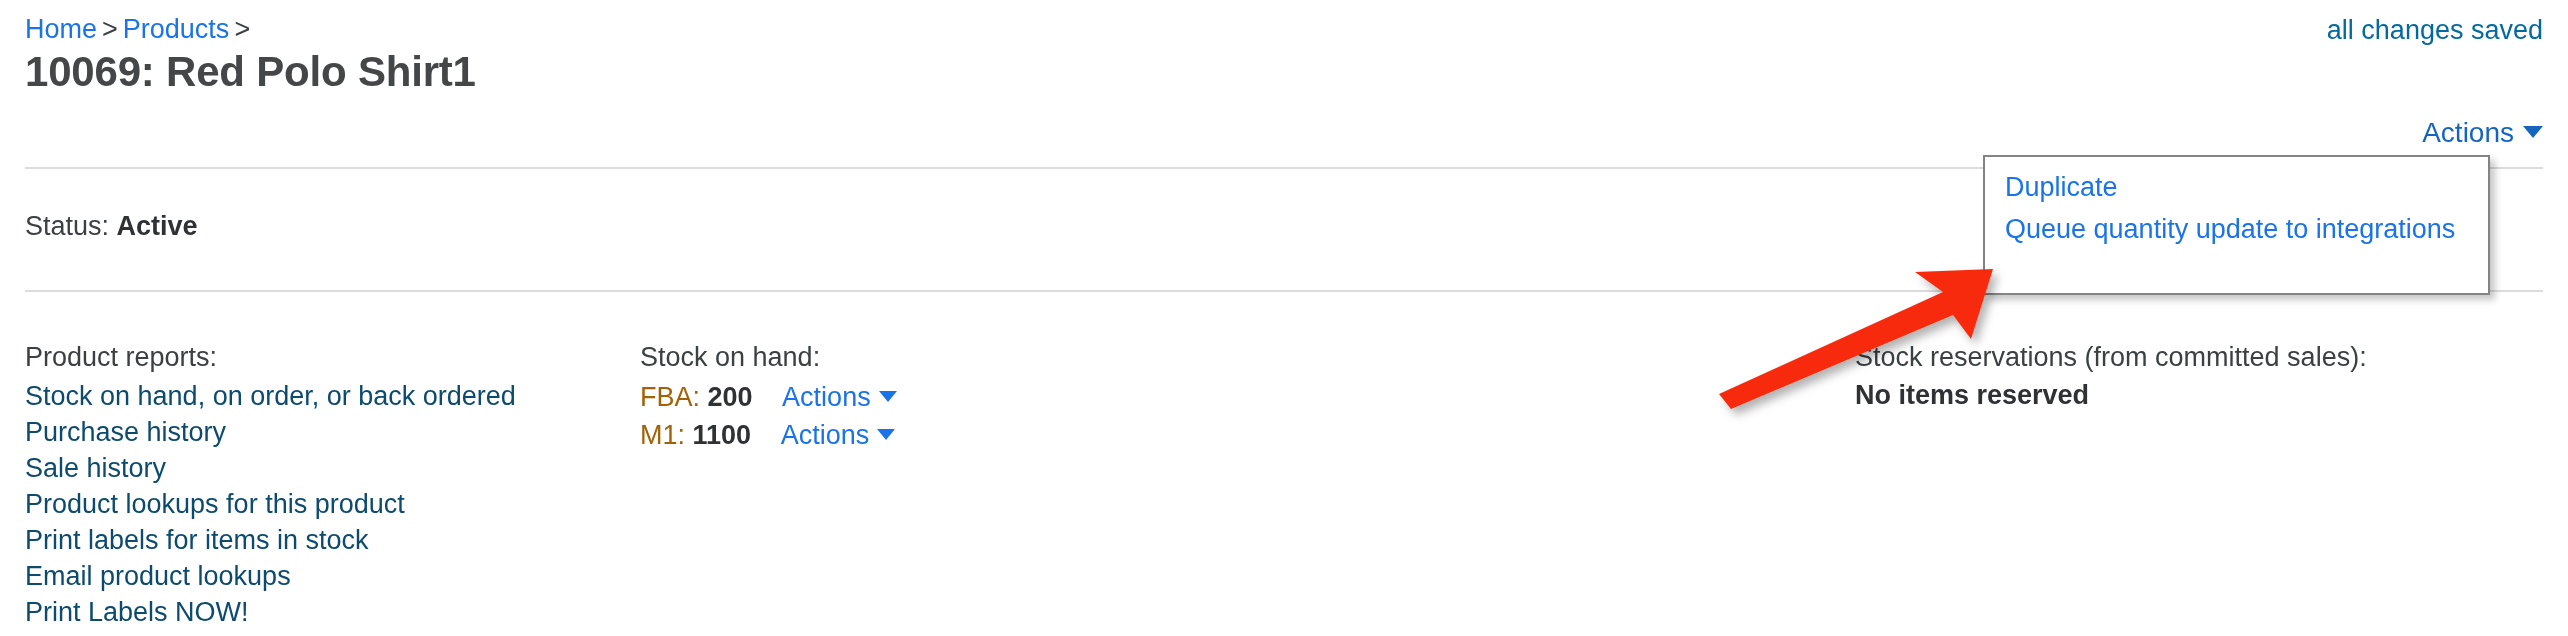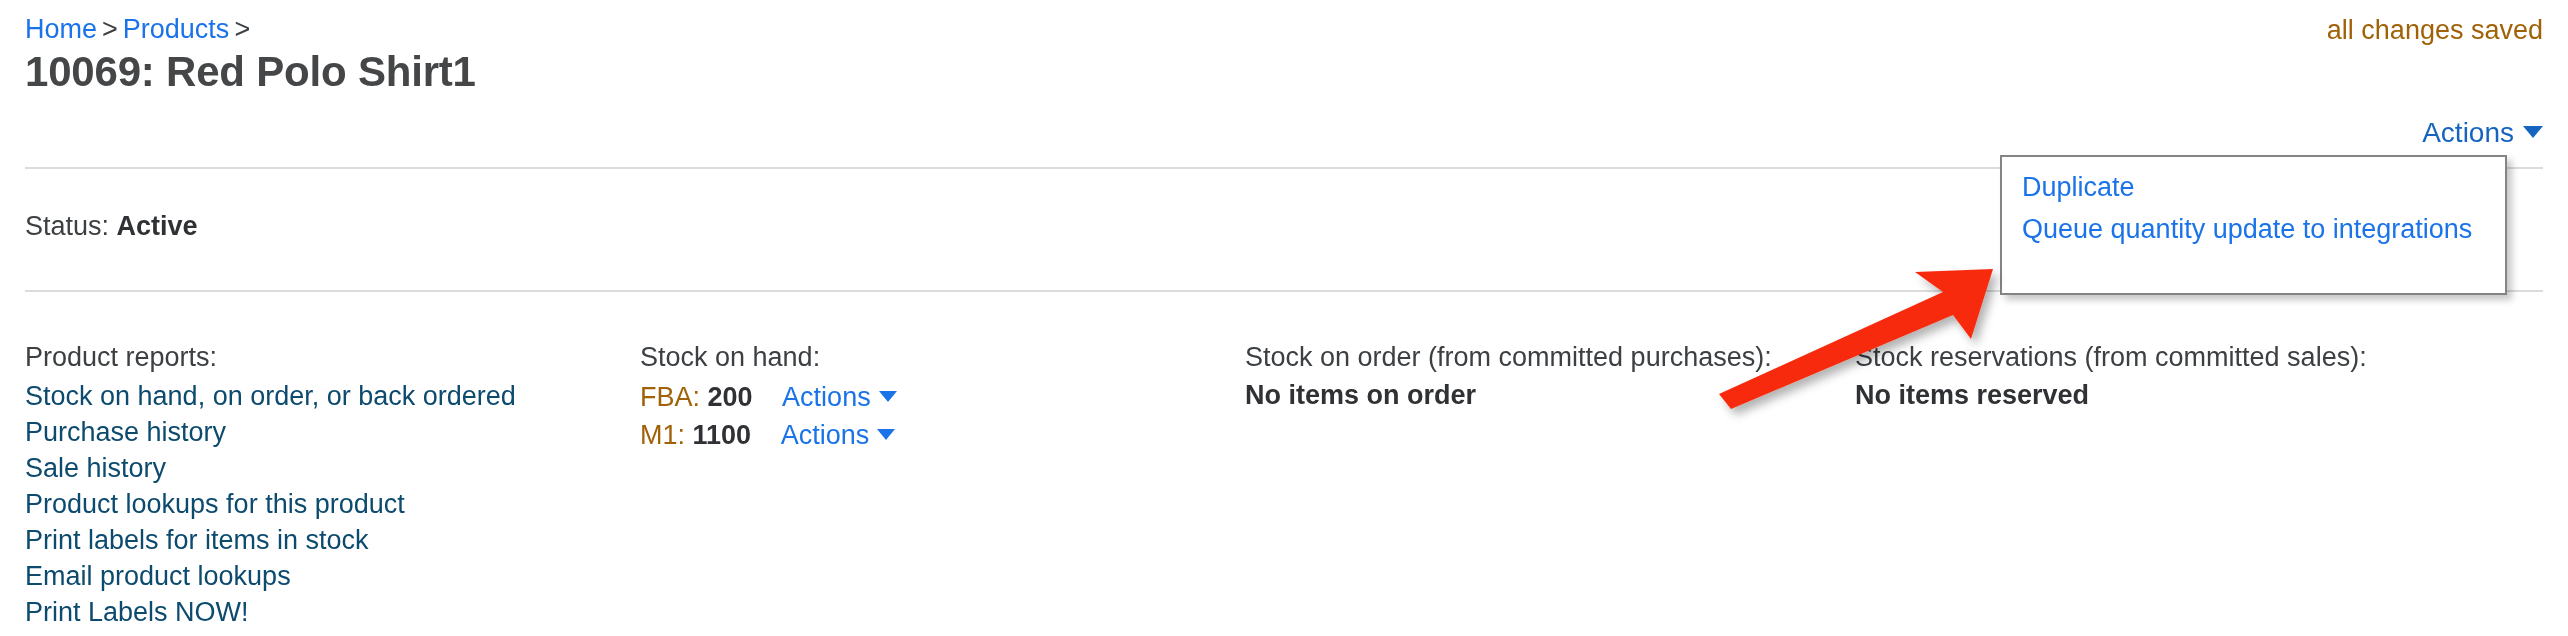--- a/index.html
+++ b/index.html
@@ -51,21 +51,21 @@
     white-space: nowrap;
   }
 
   
   .saved-note {
     position: absolute;
     right: 25px;
     top: 14px;
     font-size: 27px;
     line-height: 32px;
-    color: #a16207;
+    color: #0369a1;
     white-space: nowrap;
   }
 
   
   .actions-trigger {
     position: absolute;
     right: 25px;
     top: 116px;
     font-size: 28px;
     line-height: 34px;
@@ -168,21 +168,20 @@
     position: absolute;
     left: 1983px;
     top: 155px;
     width: 507px;
     height: 140px;
     background: #ffffff;
     border: 2px solid #848484;
     box-shadow: 5px 5px 7px rgba(0,0,0,0.22);
     z-index: 30;
     padding: 9px 16px 0 0;
-    margin-left: 17px;
   }
   .dropdown-item {
     display: block;
     font-size: 27px;
     line-height: 42px;
     color: #1a73e8;
     text-decoration: none;
     padding: 0 14px 0 20px;
     white-space: nowrap;
     cursor: pointer;
@@ -242,24 +241,20 @@
       <span class="qty">200</span>
       <a class="act" href="#"><span>Actions</span><span class="caret"></span></a>
     </div>
     <div class="stock-line">
       <span class="label">M1:</span>
       <span class="qty">1100</span>
       <a class="act" href="#"><span>Actions</span><span class="caret"></span></a>
     </div>
   </div>
 
-  <div class="col c3">
-    <div class="col-head">Stock on order (from committed purchases):</div>
-    <div class="col-strong">No items on order</div>
-  </div>
 
   <div class="col c4">
     <div class="col-head">Stock reservations (from committed sales):</div>
     <div class="col-strong">No items reserved</div>
   </div>
 
   <div class="dropdown-panel">
     <a class="dropdown-item" href="#">Duplicate</a>
     <a class="dropdown-item" href="#">Queue quantity update to integrations</a>
   </div>

